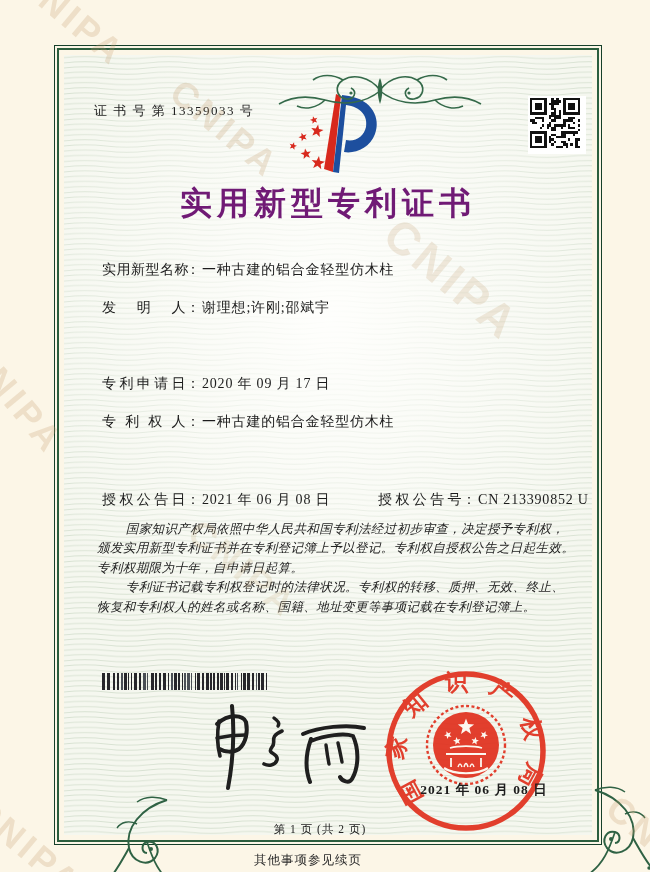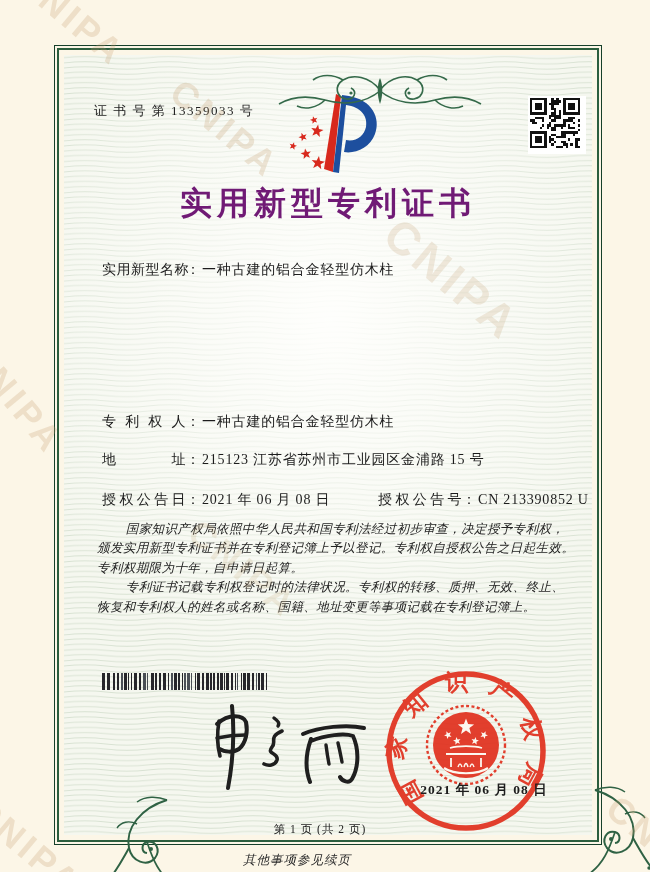--- a/index.html
+++ b/index.html
@@ -69,22 +69,22 @@
   .sig-svg{position:absolute;left:142px;top:645px;}
 
   
   .seal{position:absolute;left:316px;top:610px;opacity:0.93;mix-blend-mode:multiply;}
   .seal-date{position:absolute;left:340px;top:726px;width:160px;text-align:center;
              font-size:13.5px;color:#1d1d1d;letter-spacing:1px;z-index:3;font-weight:bold;}
 
   
   .page-num{position:absolute;left:186px;top:767px;width:140px;text-align:center;
             font-size:11.5px;letter-spacing:1px;color:#222;}
-  .cont-note{position:absolute;left:222px;top:852px;width:150px;text-align:center;
-             font-size:12.5px;font-style:italic;letter-spacing:1px;color:#2a2a2a;z-index:3;}
+  .cont-note{position:absolute;left:233px;top:852px;width:150px;text-align:center;
+             font-size:12.5px;letter-spacing:1px;color:#2a2a2a;z-index:3;}
 
   
   .orn-top{position:absolute;left:218px;top:24px;z-index:4;}
   .orn-bl{position:absolute;left:46px;top:748px;z-index:4;}
   .orn-br{position:absolute;left:528px;top:738px;z-index:4;}
 </style>
 </head>
 <body>
 
 <div class="page">
@@ -238,25 +238,28 @@
                 <rect x="0" y="14" width="7" height="7" fill="#111"></rect>
                 <rect x="1" y="15" width="5" height="5" fill="#fff"></rect>
                 <rect x="2" y="16" width="3" height="3" fill="#111"></rect>
               </svg></div>
 
           <div class="title">实用新型专利证书</div>
 
           <div class="row r0">
             <span class="lbl">实用新型名称</span><span class="colon">：</span><span class="val">一种古建的铝合金轻型仿木柱</span>
           </div>
+          <div class="row r1">
+            <span class="lbl">发明人</span><span class="colon">：</span><span class="val">谢理想;许刚;邵斌宇</span>
+          </div>
+          <div class="row r3">
+            <span class="lbl">专利申请日</span><span class="colon">：</span><span class="val">2020 年 09 月 17 日</span>
+          </div>
           <div class="row r4">
             <span class="lbl">专利权人</span><span class="colon">：</span><span class="val">一种古建的铝合金轻型仿木柱</span>
-          </div>
-          <div class="row r5">
-            <span class="lbl">地址</span><span class="colon">：</span><span class="val">215123 江苏省苏州市工业园区金浦路 15 号</span>
           </div>
           <div class="row r6">
             <span class="lbl">授权公告日</span><span class="colon">：</span><span class="val">2021 年 06 月 08 日</span>
             <span class="extra">
               <span class="lbl">授权公告号</span><span class="colon">：</span><span class="val">CN 213390852 U</span>
             </span>
           </div>
 
           <div class="paras">
             <p>国家知识产权局依照中华人民共和国专利法经过初步审查，决定授予专利权，颁发实用新型专利证书并在专利登记簿上予以登记。专利权自授权公告之日起生效。专利权期限为十年，自申请日起算。</p>

